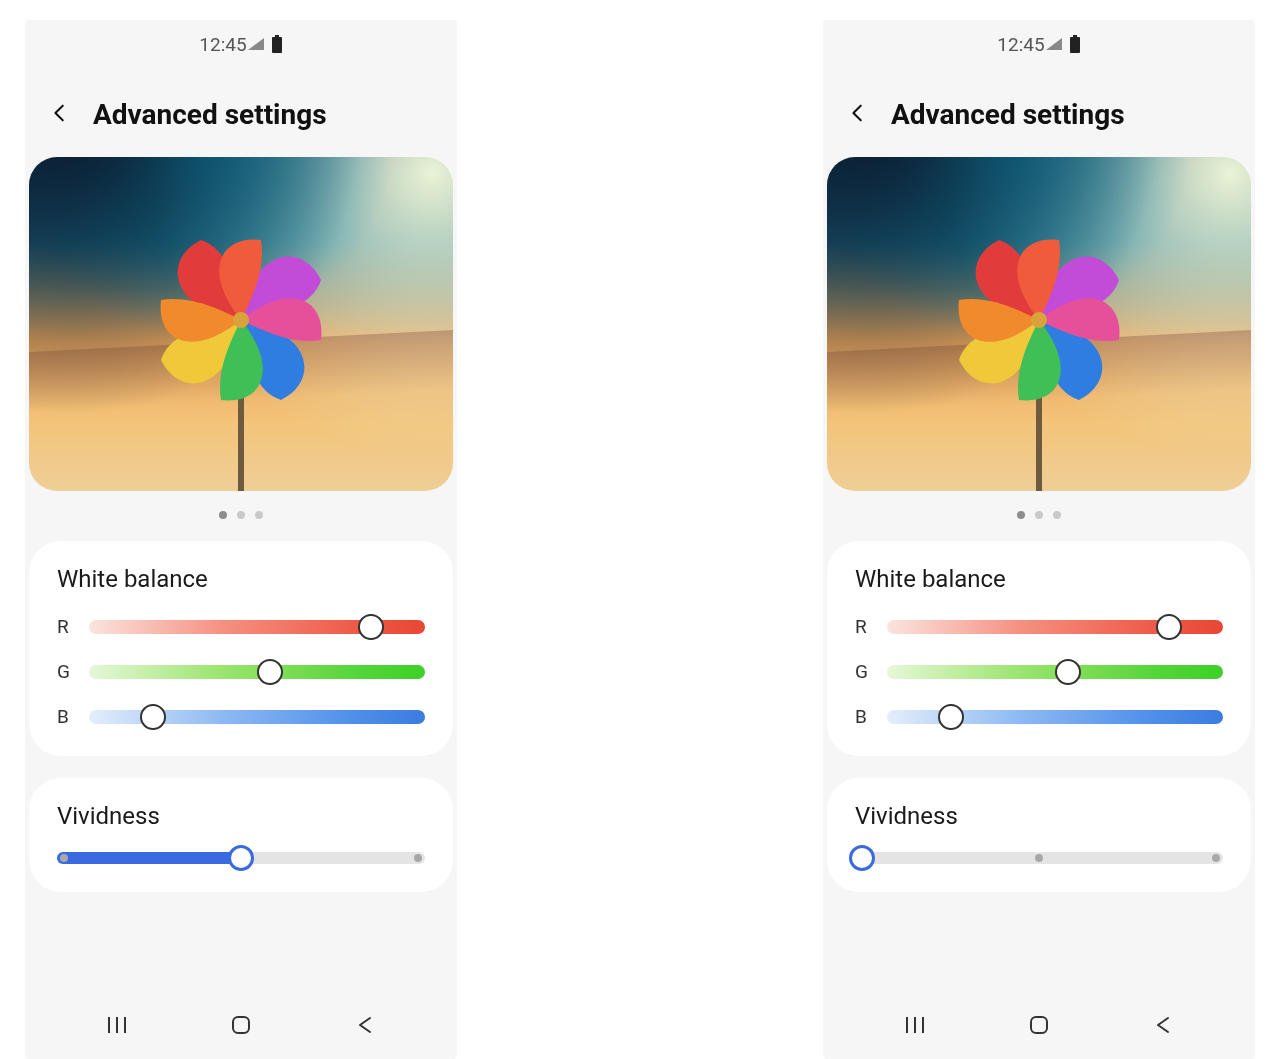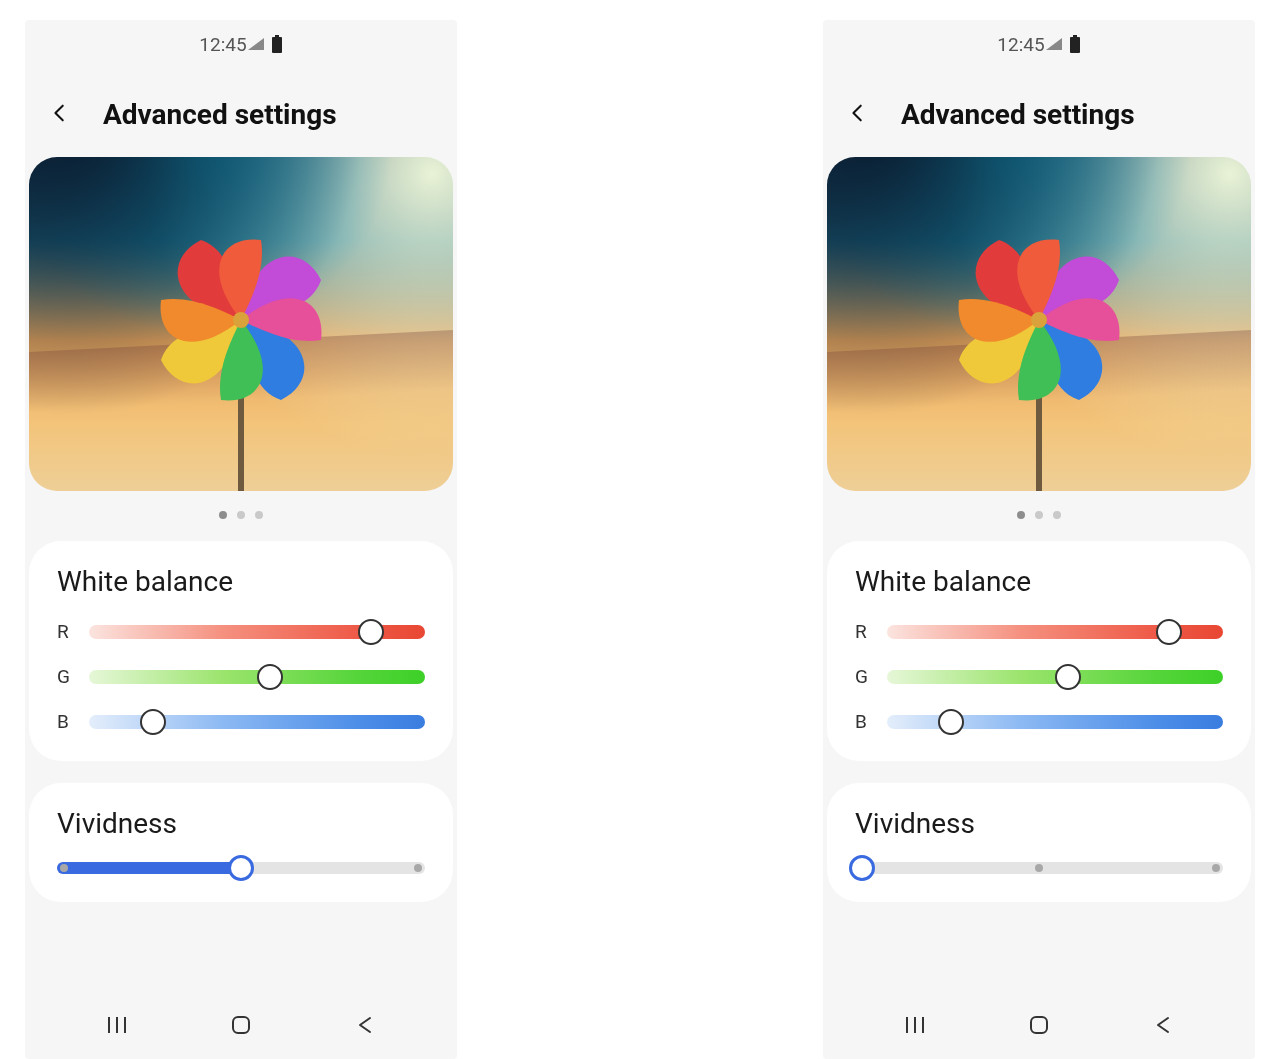--- a/index.html
+++ b/index.html
@@ -28,21 +28,21 @@
     padding: 0 32px;
     color: #555;
     font-size: 19px;
     font-weight: 400;
   }
   .status-icons { display:flex; gap:6px; align-items:center; }
   .title-row {
     display:flex;
     align-items:center;
     padding: 30px 24px 26px 24px;
-    gap: 32px;
+    gap: 22px;
   }
   .back-chevron { width:22px; height:22px; }
   .title {
     font-size: 28px;
     font-weight: 700;
     color:#111;
   }
   .preview {
     margin: 0 4px;
     height: 334px;
@@ -67,21 +67,21 @@
     display:flex; gap:10px; justify-content:center; padding: 20px 0 18px 0;
   }
   .dot { width:8px; height:8px; border-radius:50%; background:#c9c9c9; }
   .dot.active { background:#8d8d8d; }
   .card {
     background:#ffffff;
     border-radius: 32px;
     margin: 4px 4px 18px 4px;
     padding: 24px 28px 28px 28px;
   }
-  .card-title { font-size:28px; font-weight:400; color:#1a1a1a; margin-bottom: 22px; }
+  .card-title { font-size:24px; font-weight:400; color:#1a1a1a; margin-bottom: 22px; }
   .slider-row { display:flex; align-items:center; gap:16px; margin-bottom: 22px; }
   .slider-row:last-child { margin-bottom: 0; }
   .slider-label { width:16px; font-size:19px; color:#333; }
   .slider {
     flex:1; height:14px; border-radius:7px; position:relative;
   }
   .slider.red { background: linear-gradient(to right, #fbe4df, #f5907f 40%, #ee5a47 80%, #e84733 100%); }
   .slider.green { background: linear-gradient(to right, #e6f7d8, #9be46d 40%, #55d53a 80%, #3dd028 100%); }
   .slider.blue { background: linear-gradient(to right, #e4eefb, #8cb9f3 40%, #4d8ee8 80%, #3a7de0 100%); }
   .thumb {

